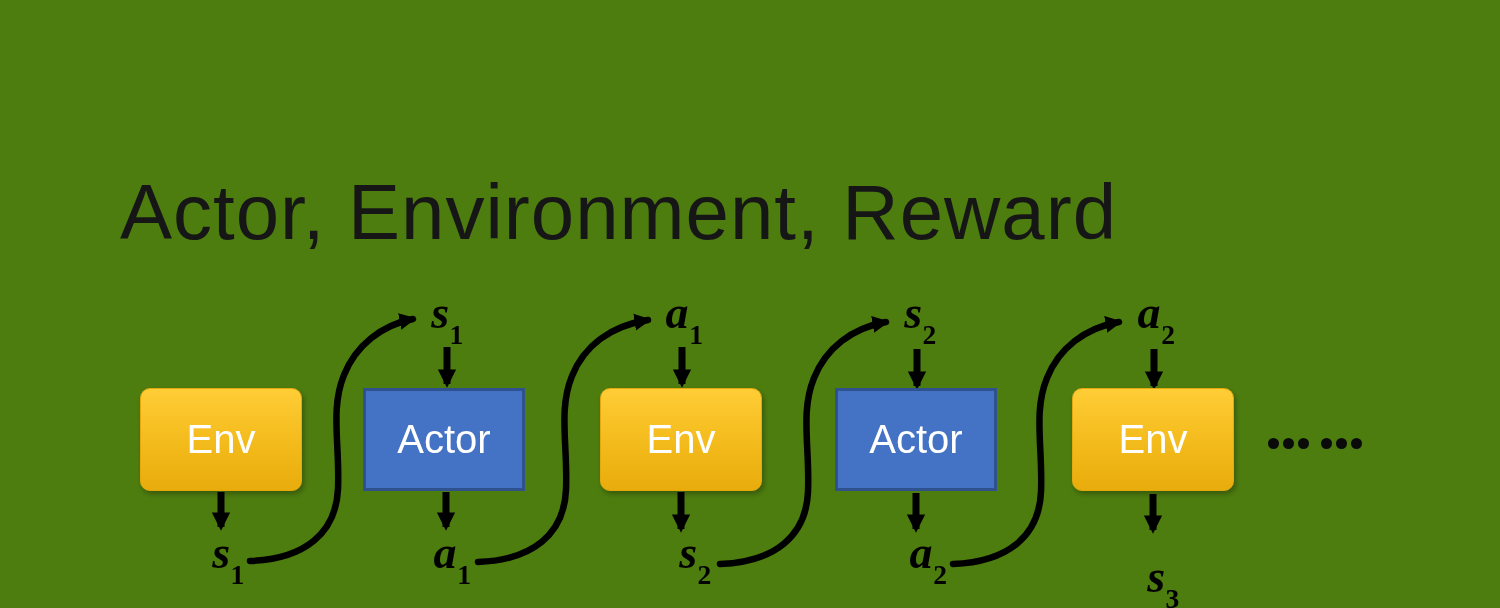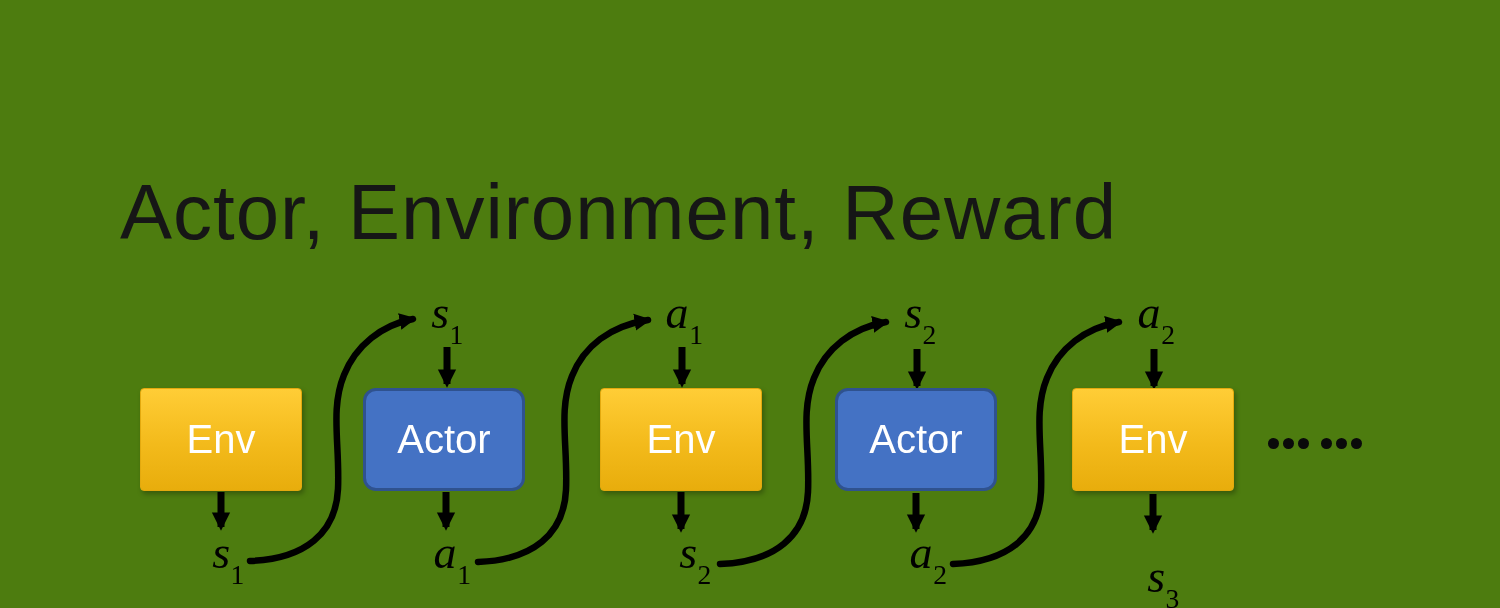--- a/index.html
+++ b/index.html
@@ -25,46 +25,46 @@
     pointer-events:none;
   }
   .box{
     position:absolute;
     width:162px;height:103px;
     top:388px;
     display:flex;align-items:center;justify-content:center;
     font-size:40px;
     color:#ffffff;
     box-sizing:border-box;
-    border-radius:13px;
   }
   .env-box{
     background:linear-gradient(180deg,#FFCD36 0%,#F3BA1B 55%,#E8AD0C 100%);
     border:1px solid #E3A90E;
-    border-radius:4px;
+    border-radius:10px;
     box-shadow:2px 3px 5px rgba(0,0,0,0.28);
   }
   .actor-box{
     background:#4472C4;
     border:3px solid #2F528F;
   }
   .box-1{left:140px;}
   .box-2{left:363px;}
   .box-3{left:600px;}
   .box-4{left:835px;}
   .box-5{left:1072px;}
 
   .mlabel{
     position:absolute;
     transform:translateX(-50%);
     font-family:"Liberation Serif", serif;
     font-size:46px;
     color:#000;
     line-height:1;
     white-space:nowrap;
+    font-weight:bold;
   }
   .mlabel i{font-style:italic;}
   .mlabel sub{
     font-style:normal;
     font-size:0.6em;
     line-height:0;
     position:relative;
     top:0.22em;
     left:0.02em;
   }

